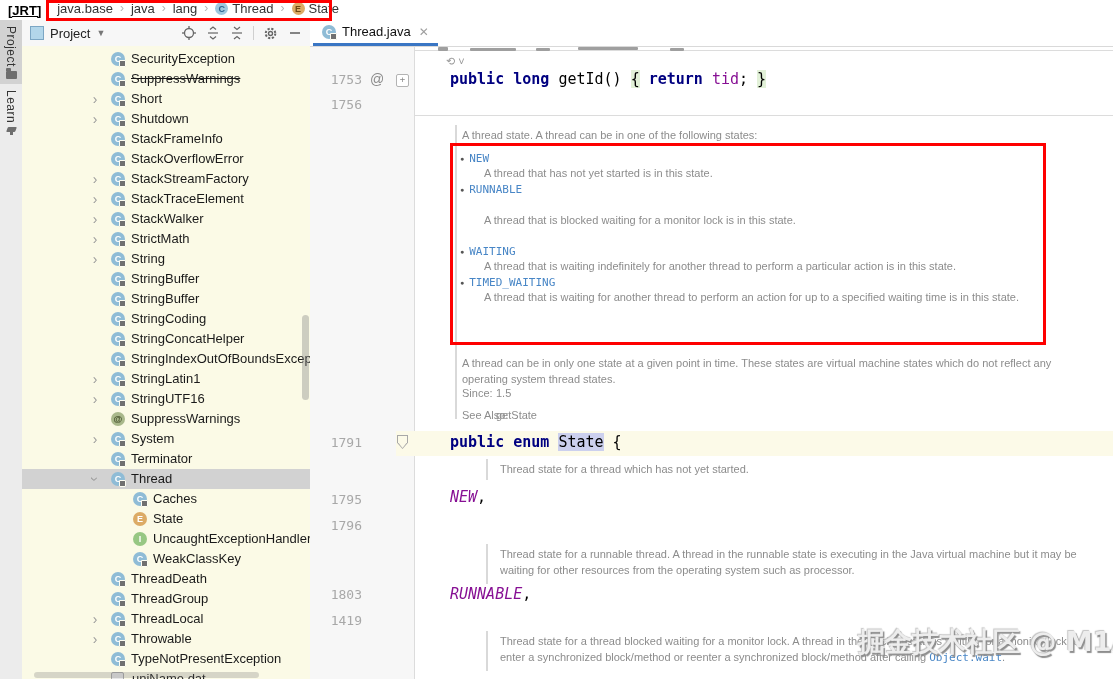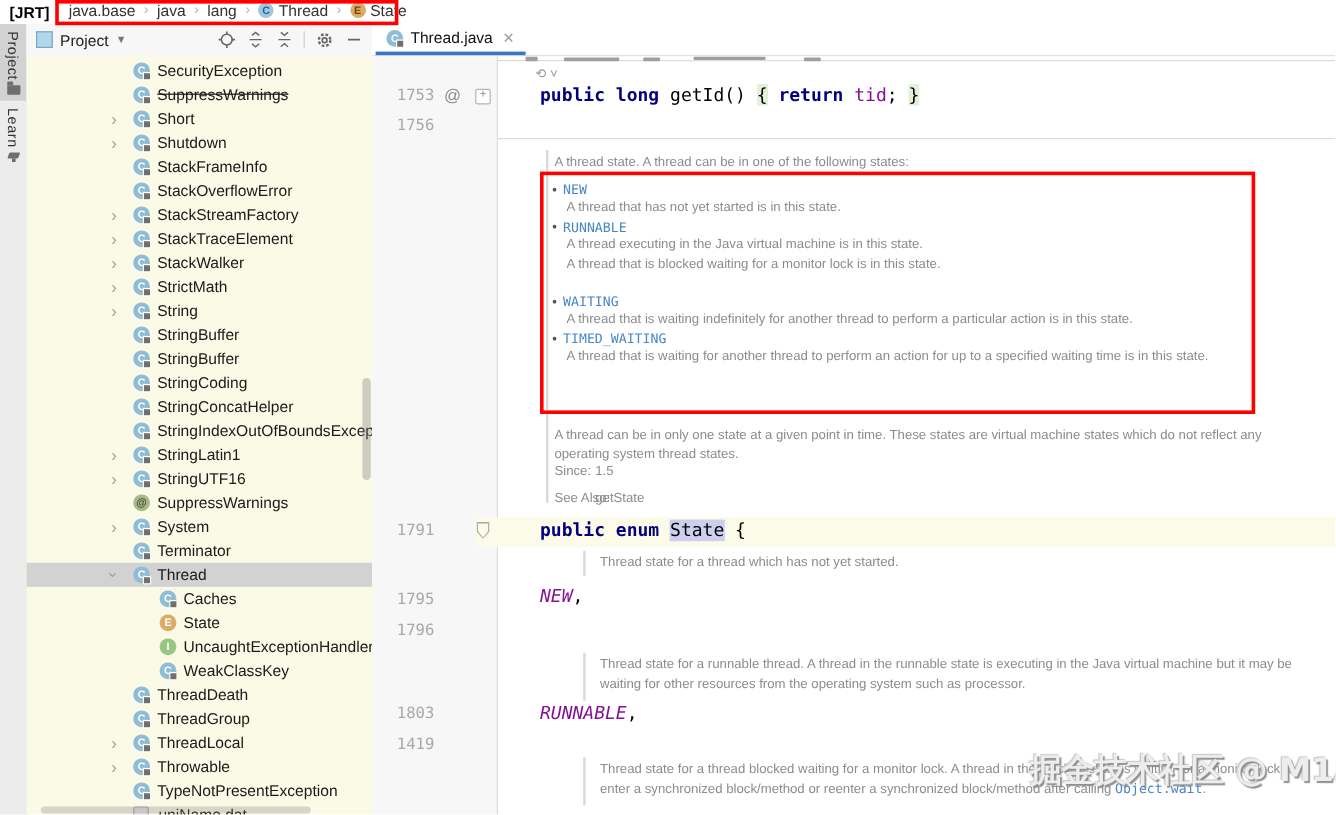--- a/index.html
+++ b/index.html
@@ -1,21 +1,21 @@
 <!DOCTYPE html>
 <html style="--annotation_red: #fe0000; --tab_accent: #3a76c4; --link_blue: #4886c6; --keyword: #000080; --constant: #871094; --current_line: #fcfae8; --tree_bg: #fbfae6; --selection: #ccd0ee; --brace_match: #e2f1d8;"><head>
 <meta charset="utf-8">
 <style>
   html,body{margin:0;padding:0;}
   .screen{position:relative;width:1113px;height:679px;background:#fff;overflow:hidden;
           font-family:"Liberation Sans",sans-serif;-webkit-font-smoothing:antialiased;}
   
   .breadcrumb-bar{position:absolute;left:0;top:0;right:0;height:20px;background:#fff;
                   border-bottom:1px solid #e3e3e3;display:flex;align-items:center;font-size:13px;color:#333;}
-  .jrt{font-weight:bold;color:#000;margin-left:8px;margin-right:8px;}
+  .jrt{font-weight:bold;color:#000;margin-left:8px;margin-right:8px;text-decoration:underline;}
   .bc-items{display:flex;align-items:flex-start;height:18px;padding:12px 8px;}
   .bc-sep{color:#b5b5b5;margin:0 7px;font-size:12px;}
   .bc-item{display:flex;align-items:center;gap:4px;cursor:default;}
   .mini-icon{width:13px;height:13px;border-radius:50%;font-size:9px;font-weight:bold;
              display:inline-flex;align-items:center;justify-content:center;}
   .mini-icon.class{background:#9fc8de;color:#2b618c;}
   .mini-icon.enum{background:#dcab66;color:#6d4610;}
   .red-box{position:absolute;border:3px solid var(--annotation_red);pointer-events:none;z-index:50;}
   .bc-red{left:46px;top:0px;width:280px;height:15px;}
   
@@ -96,21 +96,21 @@
   .db1{left:145px;top:78px;height:294px;}
   .db-new{left:176px;top:412px;height:21px;}
   .db-run{left:176px;top:497px;height:40px;}
   .db-blk{left:176px;top:584px;height:40px;}
   .doc-intro{left:152px;top:81px;white-space:nowrap;}
   .doc-states{left:150px;top:104px;}
   .doc-state{height:31px;}
   .doc-state-name{display:flex;align-items:center;gap:5px;height:15px;}
   .doc-bullet{color:#555;font-size:7px;}
   .doc-code-link{font-family:"DejaVu Sans Mono","Liberation Mono",monospace;font-size:11px;color:var(--link_blue);}
-  .doc-state-desc{margin-left:12px;white-space:nowrap;height:16px;}
+  .doc-state-desc{margin-left:24px;white-space:nowrap;height:16px;}
   .doc-outro{left:152px;top:309px;width:630px;}
   .doc-meta-label{position:absolute;left:152px;font-family:"Liberation Sans",sans-serif;font-size:11px;color:#8c8c8c;}
   .doc-meta-value{position:absolute;left:186px;font-family:"Liberation Sans",sans-serif;font-size:11px;color:#8c8c8c;}
   .m1{top:340px;} .m2{top:362px;}
   .doc-new{left:190px;top:415px;white-space:nowrap;}
   .doc-run{left:190px;top:500px;width:580px;}
   .doc-blk{left:190px;top:587px;width:580px;}
   .states-red{left:140px;top:96px;width:590px;height:196px;}
   .watermark{position:absolute;left:858px;top:624px;font-size:27px;font-weight:bold;white-space:nowrap;
              color:#ededed;text-shadow:1.5px 1.5px 1px #8e8e8e,-1px -1px 1px #c4c4c4;z-index:40;
@@ -417,21 +417,20 @@
             <span class="doc-bullet">●</span>
             <span class="doc-code-link">NEW</span>
           </div>
           <div class="doc-state-desc">A thread that has not yet started is in this state.</div>
         </div>
         <div class="doc-state">
           <div class="doc-state-name">
             <span class="doc-bullet">●</span>
             <span class="doc-code-link">RUNNABLE</span>
           </div>
-          <div class="doc-state-desc">A thread executing in the Java virtual machine is in this state.</div>
         </div>
         <div class="doc-state">
           <div class="doc-state-desc">A thread that is blocked waiting for a monitor lock is in this state.</div>
         </div>
         <div class="doc-state">
           <div class="doc-state-name">
             <span class="doc-bullet">●</span>
             <span class="doc-code-link">WAITING</span>
           </div>
           <div class="doc-state-desc">A thread that is waiting indefinitely for another thread to perform a particular action is in this state.</div>

